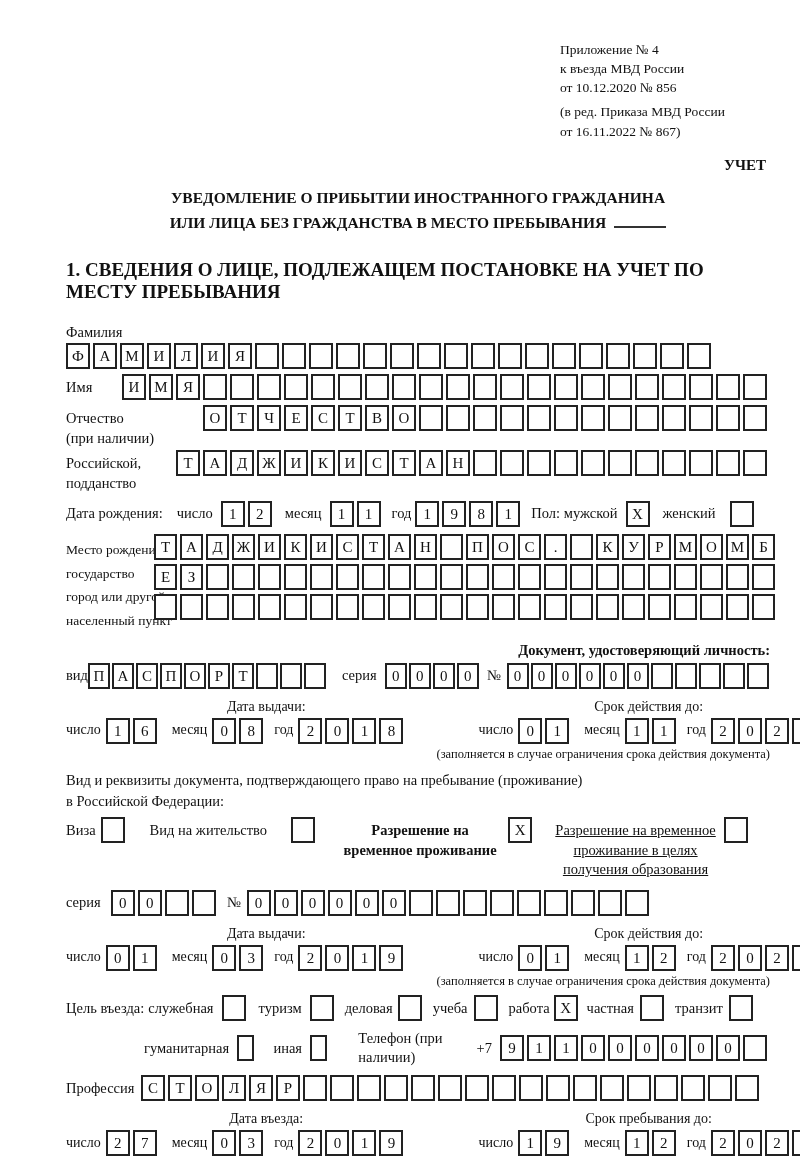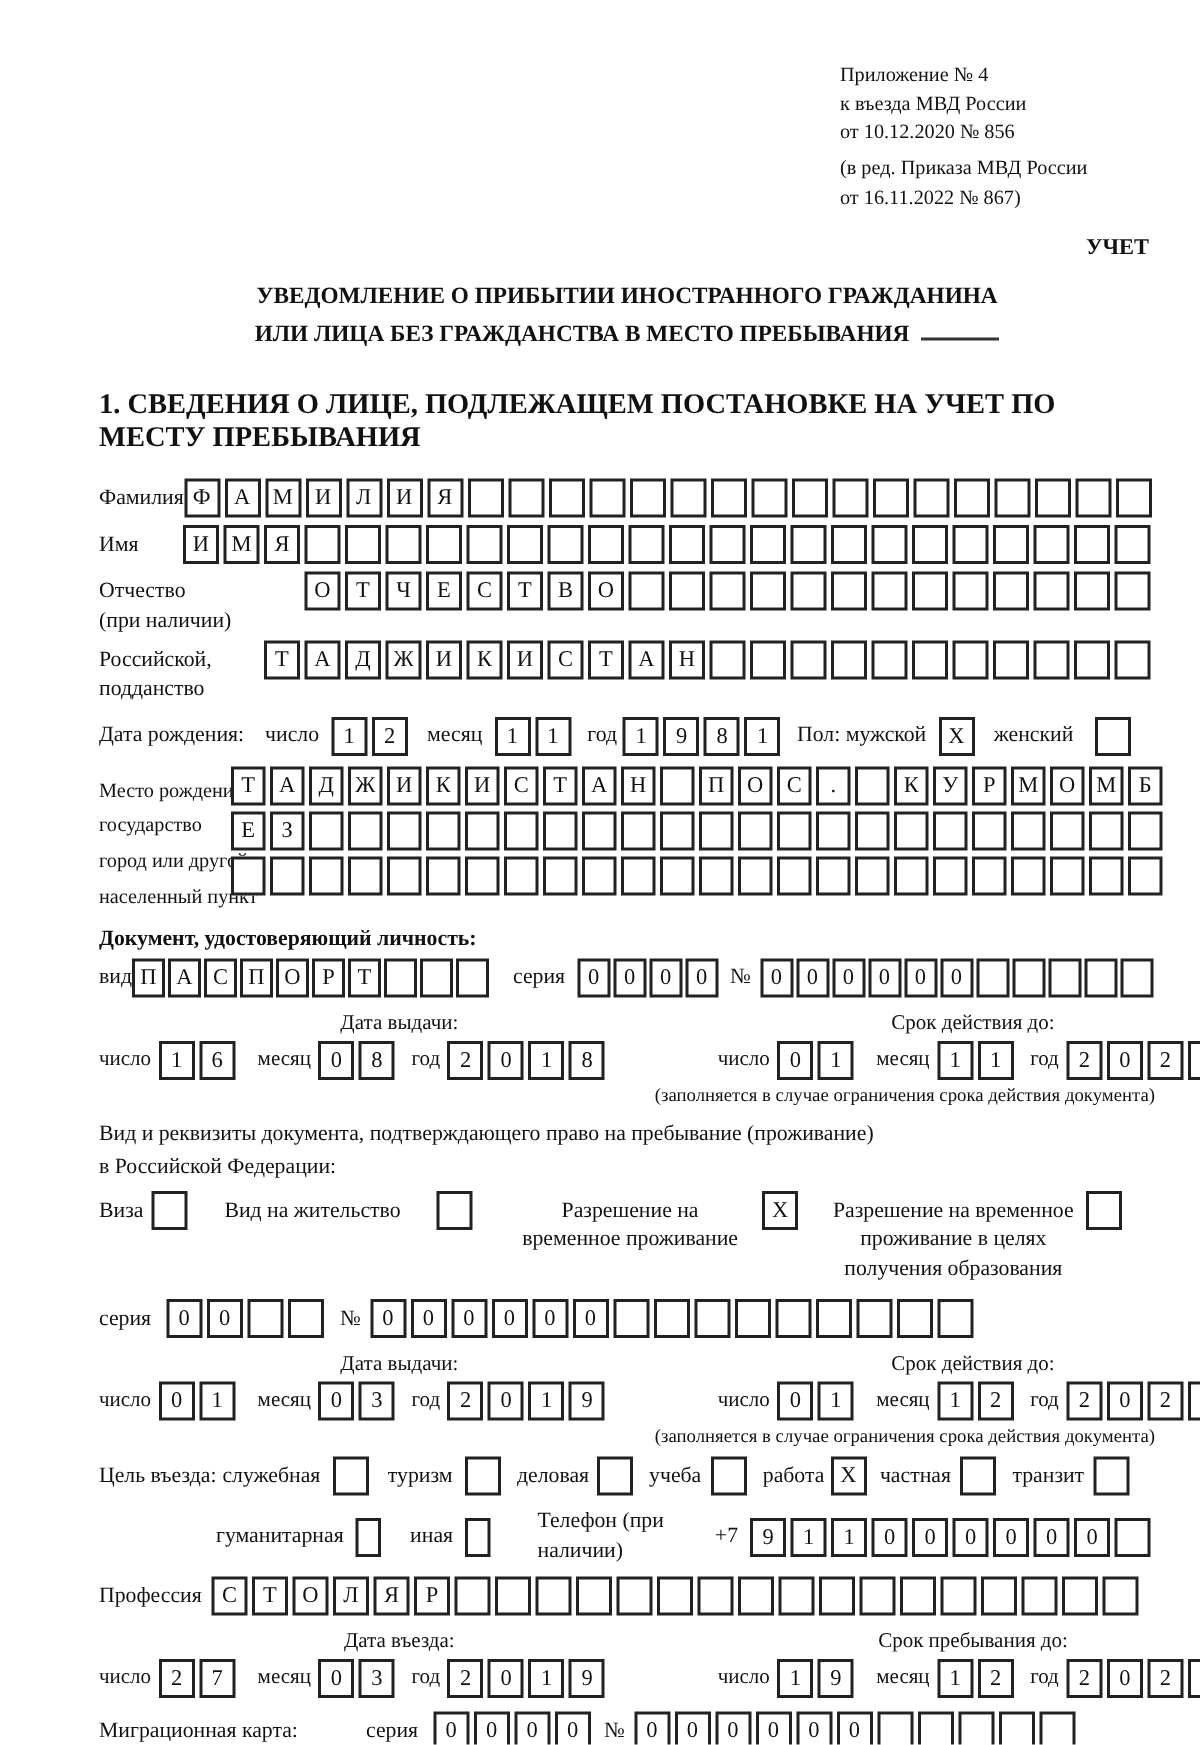--- a/index.html
+++ b/index.html
@@ -41,21 +41,21 @@
   .dline .t { font-size:14px; line-height:1.2; margin-right:5px; }
   .dline .g { margin-left:12px; }
   .note { font-size:12.5px; text-align:right; margin-top:3px; }
 
   
   .opt { display:inline-flex; align-items:flex-start; }
   .opt .lbl { padding-top:4px; }
   .cb { margin-left:8px; }
   .wrapc { text-align:center; font-size:14.5px; line-height:1.35; padding-top:4px; }
 
-  .center-b { text-align:left; font-weight:bold; font-size:14.5px; margin-top:9px; }
+  .center-b { text-align:right; font-weight:bold; font-size:14.5px; margin-top:9px; }
   .plain { font-size:14.5px; margin-top:8px; line-height:1.5; }
 </style>
 </head>
 <body>
 
 <div class="page">
 
   <div class="hdr">
     <div>Приложение № 4</div>
     <div>к въезда МВД России</div>
@@ -65,21 +65,21 @@
   </div>
   <div class="forma">УЧЕТ</div>
 
   <div class="title">
     <div>УВЕДОМЛЕНИЕ О ПРИБЫТИИ ИНОСТРАННОГО ГРАЖДАНИНА</div>
     <div><span>ИЛИ ЛИЦА БЕЗ ГРАЖДАНСТВА В МЕСТО ПРЕБЫВАНИЯ</span><span class="blank"></span></div>
   </div>
 
   <div class="sec">1. СВЕДЕНИЯ О ЛИЦЕ, ПОДЛЕЖАЩЕМ ПОСТАНОВКЕ НА УЧЕТ ПО МЕСТУ ПРЕБЫВАНИЯ</div>
 
-  <div class="frow" style="margin-top:16px;">
+  <div class="frow" style="margin-top:16px;flex-direction:column;">
     <span class="lbl" style="width:62px;">Фамилия</span>
     <span class="cells"><span class="cell">Ф</span><span class="cell">А</span><span class="cell">М</span><span class="cell">И</span><span class="cell">Л</span><span class="cell">И</span><span class="cell">Я</span><span class="cell"></span><span class="cell"></span><span class="cell"></span><span class="cell"></span><span class="cell"></span><span class="cell"></span><span class="cell"></span><span class="cell"></span><span class="cell"></span><span class="cell"></span><span class="cell"></span><span class="cell"></span><span class="cell"></span><span class="cell"></span><span class="cell"></span><span class="cell"></span><span class="cell"></span></span>
   </div>
 
   <div class="frow">
     <span class="lbl" style="width:62px;">Имя</span>
     <span class="cells"><span class="cell">И</span><span class="cell">М</span><span class="cell">Я</span><span class="cell"></span><span class="cell"></span><span class="cell"></span><span class="cell"></span><span class="cell"></span><span class="cell"></span><span class="cell"></span><span class="cell"></span><span class="cell"></span><span class="cell"></span><span class="cell"></span><span class="cell"></span><span class="cell"></span><span class="cell"></span><span class="cell"></span><span class="cell"></span><span class="cell"></span><span class="cell"></span><span class="cell"></span><span class="cell"></span><span class="cell"></span></span>
   </div>
 
   <div class="frow">
@@ -171,25 +171,25 @@
   <div class="frow" style="margin-top:4px;">
     <span class="opt">
       <span class="lbl">Виза</span>
       <span class="cell cb" style="margin-left:5px;"></span>
     </span>
     <span class="opt" style="margin-left:22px;">
       <span class="lbl">Вид на жительство</span>
       <span class="cell cb" style="margin-left:24px;"></span>
     </span>
     <span class="opt" style="margin-left:22px;">
-      <span class="wrapc" style="width:160px;">Разрешение на временное проживание</span>
+      <span class="wrapc" style="width:160px;font-weight:bold;">Разрешение на временное проживание</span>
       <span class="cell cb">X</span>
     </span>
     <span class="opt" style="margin-left:18px;">
-      <span class="wrapc" style="width:165px;">Разрешение на временное проживание в целях получения образования</span>
+      <span class="wrapc" style="width:165px;text-decoration:underline;">Разрешение на временное проживание в целях получения образования</span>
       <span class="cell cb" style="margin-left:6px;"></span>
     </span>
   </div>
 
   <div class="frow" style="margin-top:10px; align-items:center;">
     <span class="lbl" style="padding:0 10px 0 0;">серия</span>
     <span class="cells"><span class="cell">0</span><span class="cell">0</span><span class="cell"></span><span class="cell"></span></span>
     <span class="lbl" style="padding:0 6px 0 8px;">№</span>
     <span class="cells"><span class="cell">0</span><span class="cell">0</span><span class="cell">0</span><span class="cell">0</span><span class="cell">0</span><span class="cell">0</span><span class="cell"></span><span class="cell"></span><span class="cell"></span><span class="cell"></span><span class="cell"></span><span class="cell"></span><span class="cell"></span><span class="cell"></span><span class="cell"></span></span>
   </div>

